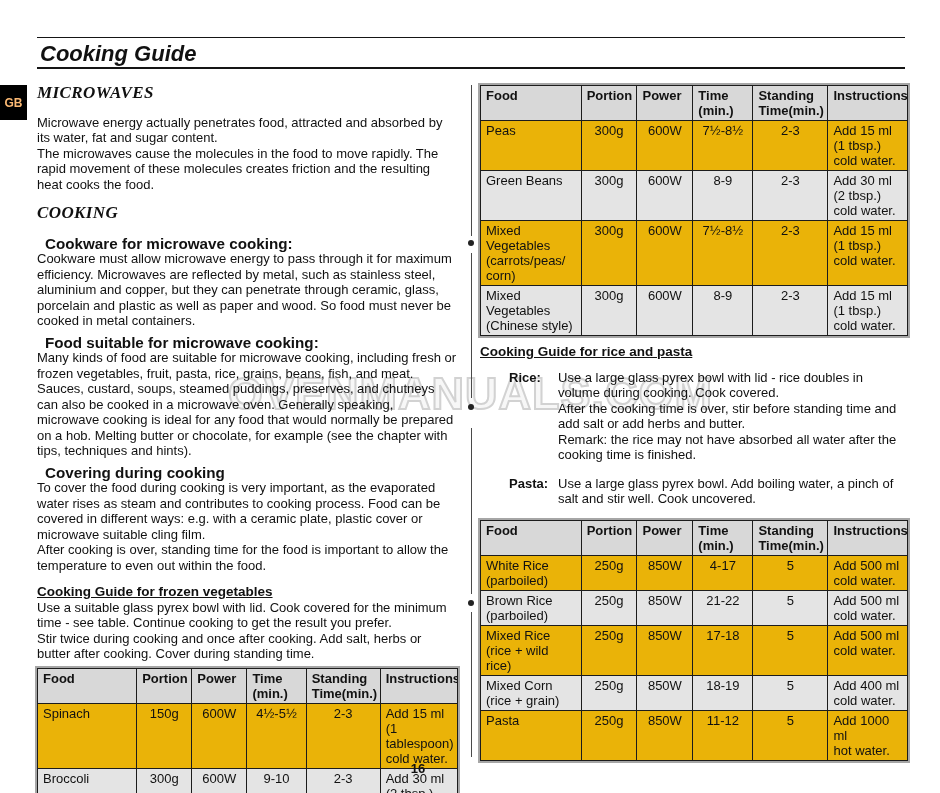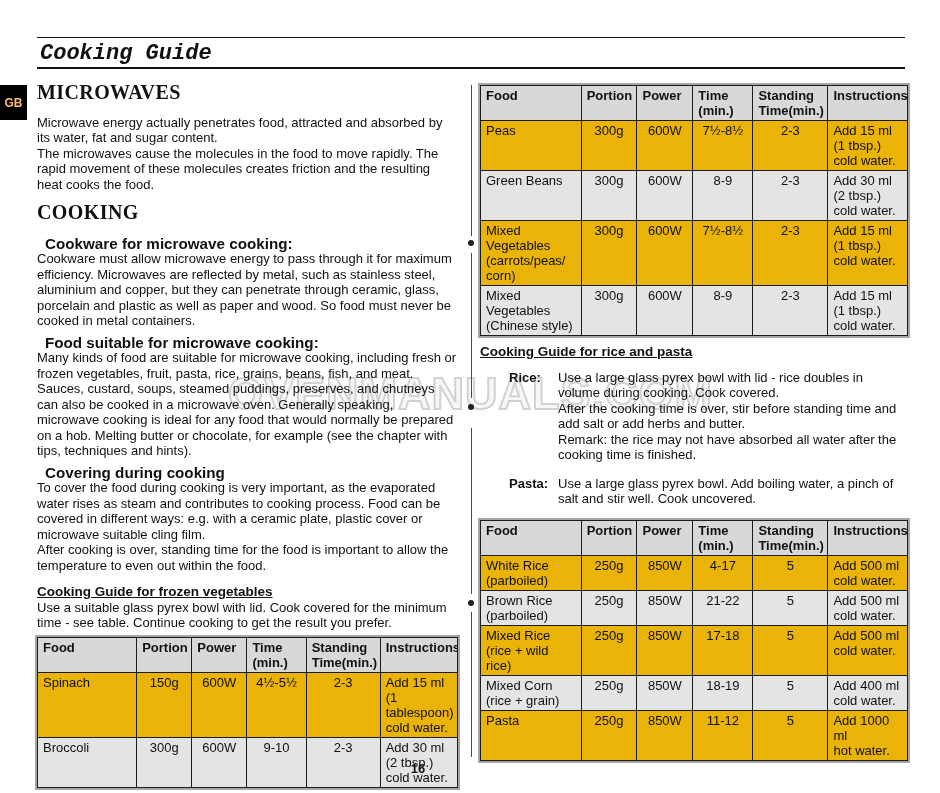--- a/index.html
+++ b/index.html
@@ -9,21 +9,21 @@
   }
   html,body{margin:0;padding:0;background:#fff;}
   .page{
     position:relative;width:940px;height:793px;background:#ffffff;overflow:hidden;
     font-family:"Liberation Sans", sans-serif;color:#111;
   }
   
   .rule-top{position:absolute;left:37px;width:868px;top:37px;height:1px;background:#151515;}
   .page-title{
     position:absolute;left:40px;top:41px;margin:0;
-    font-family:Liberation Mono, monospace;font-style:italic;font-weight:bold;font-size:22px;
+    font-family:Liberation Sans, sans-serif;font-style:italic;font-weight:bold;font-size:22px;
   }
   .rule-bottom{position:absolute;left:37px;width:868px;top:67px;height:2px;background:#151515;}
   .gb-tab{
     position:absolute;left:0;top:85px;width:27px;height:35px;background:#000;color:#fdba74;
     font-size:12px;font-weight:bold;display:flex;align-items:center;justify-content:center;
   }
   
   .watermark{
     position:absolute;left:228px;top:368px;z-index:0;
     font-size:45px;font-weight:bold;letter-spacing:1px;
@@ -38,21 +38,21 @@
   
   .div-seg{position:absolute;left:471px;width:1px;background:#4a4a4a;z-index:1;}
   .seg1{top:85px;height:151px;}
   .seg2{top:253px;height:145px;}
   .seg3{top:428px;height:166px;}
   .seg4{top:612px;height:145px;}
   .div-bullet{position:absolute;left:468px;width:6px;height:6px;border-radius:50%;background:#222;z-index:1;}
   .b1{top:240px;} .b2{top:404px;} .b3{top:600px;}
   
   .serif-h{
-    font-family:"Liberation Serif", serif;font-weight:bold;font-size:20px;
+    font-family:"Liberation Serif", serif;font-style:italic;font-weight:bold;font-size:17px;
     letter-spacing:.4px;margin:0 0 14px 0;
   }
   .serif-h.cooking{margin:13px 0 15px 0;}
   .body-p{margin:0;}
   .block-title{font-weight:bold;margin:6px 0 0 8px;}
   .block-title.first{margin-top:0;}
   .u-head{font-weight:bold;font-size:13.5px;text-decoration:underline;margin:11px 0 0 0;}
   .u-head.right{margin:8px 0 0 0;}
   
   .def-list{margin-top:10px;}
@@ -121,20 +121,21 @@
     <h3 class="block-title">Food suitable for microwave cooking:</h3>
     <p class="body-p">Many kinds of food are suitable for microwave cooking, including fresh or frozen vegetables, fruit, pasta, rice, grains, beans, fish, and meat. Sauces, custard, soups, steamed puddings, preserves, and chutneys can also be cooked in a microwave oven. Generally speaking, microwave cooking is ideal for any food that would normally be prepared on a hob. Melting butter or chocolate, for example (see the chapter with tips, techniques and hints).</p>
 
     <h3 class="block-title">Covering during cooking</h3>
     <p class="body-p">To cover the food during cooking is very important, as the evaporated water rises as steam and contributes to cooking process. Food can be covered in different ways: e.g. with a ceramic plate, plastic cover or microwave suitable cling film.</p>
 
     <p class="body-p">After cooking is over, standing time for the food is important to allow the temperature to even out within the food.</p>
 
     <h3 class="u-head">Cooking Guide for frozen vegetables</h3>
     <p class="body-p">Use a suitable glass pyrex bowl with lid. Cook covered for the minimum time - see table. Continue cooking to get the result you prefer.</p>
+    <p class="body-p">Stir twice during cooking and once after cooking. Add salt, herbs or butter after cooking. Cover during standing time.</p>
 
     <div class="tbl-wrap">
       <table class="guide-table">
           <thead>
             <tr>
               <th>Food</th>
               <th>Portion</th>
               <th>Power</th>
               <th>Time
 (min.)</th>

